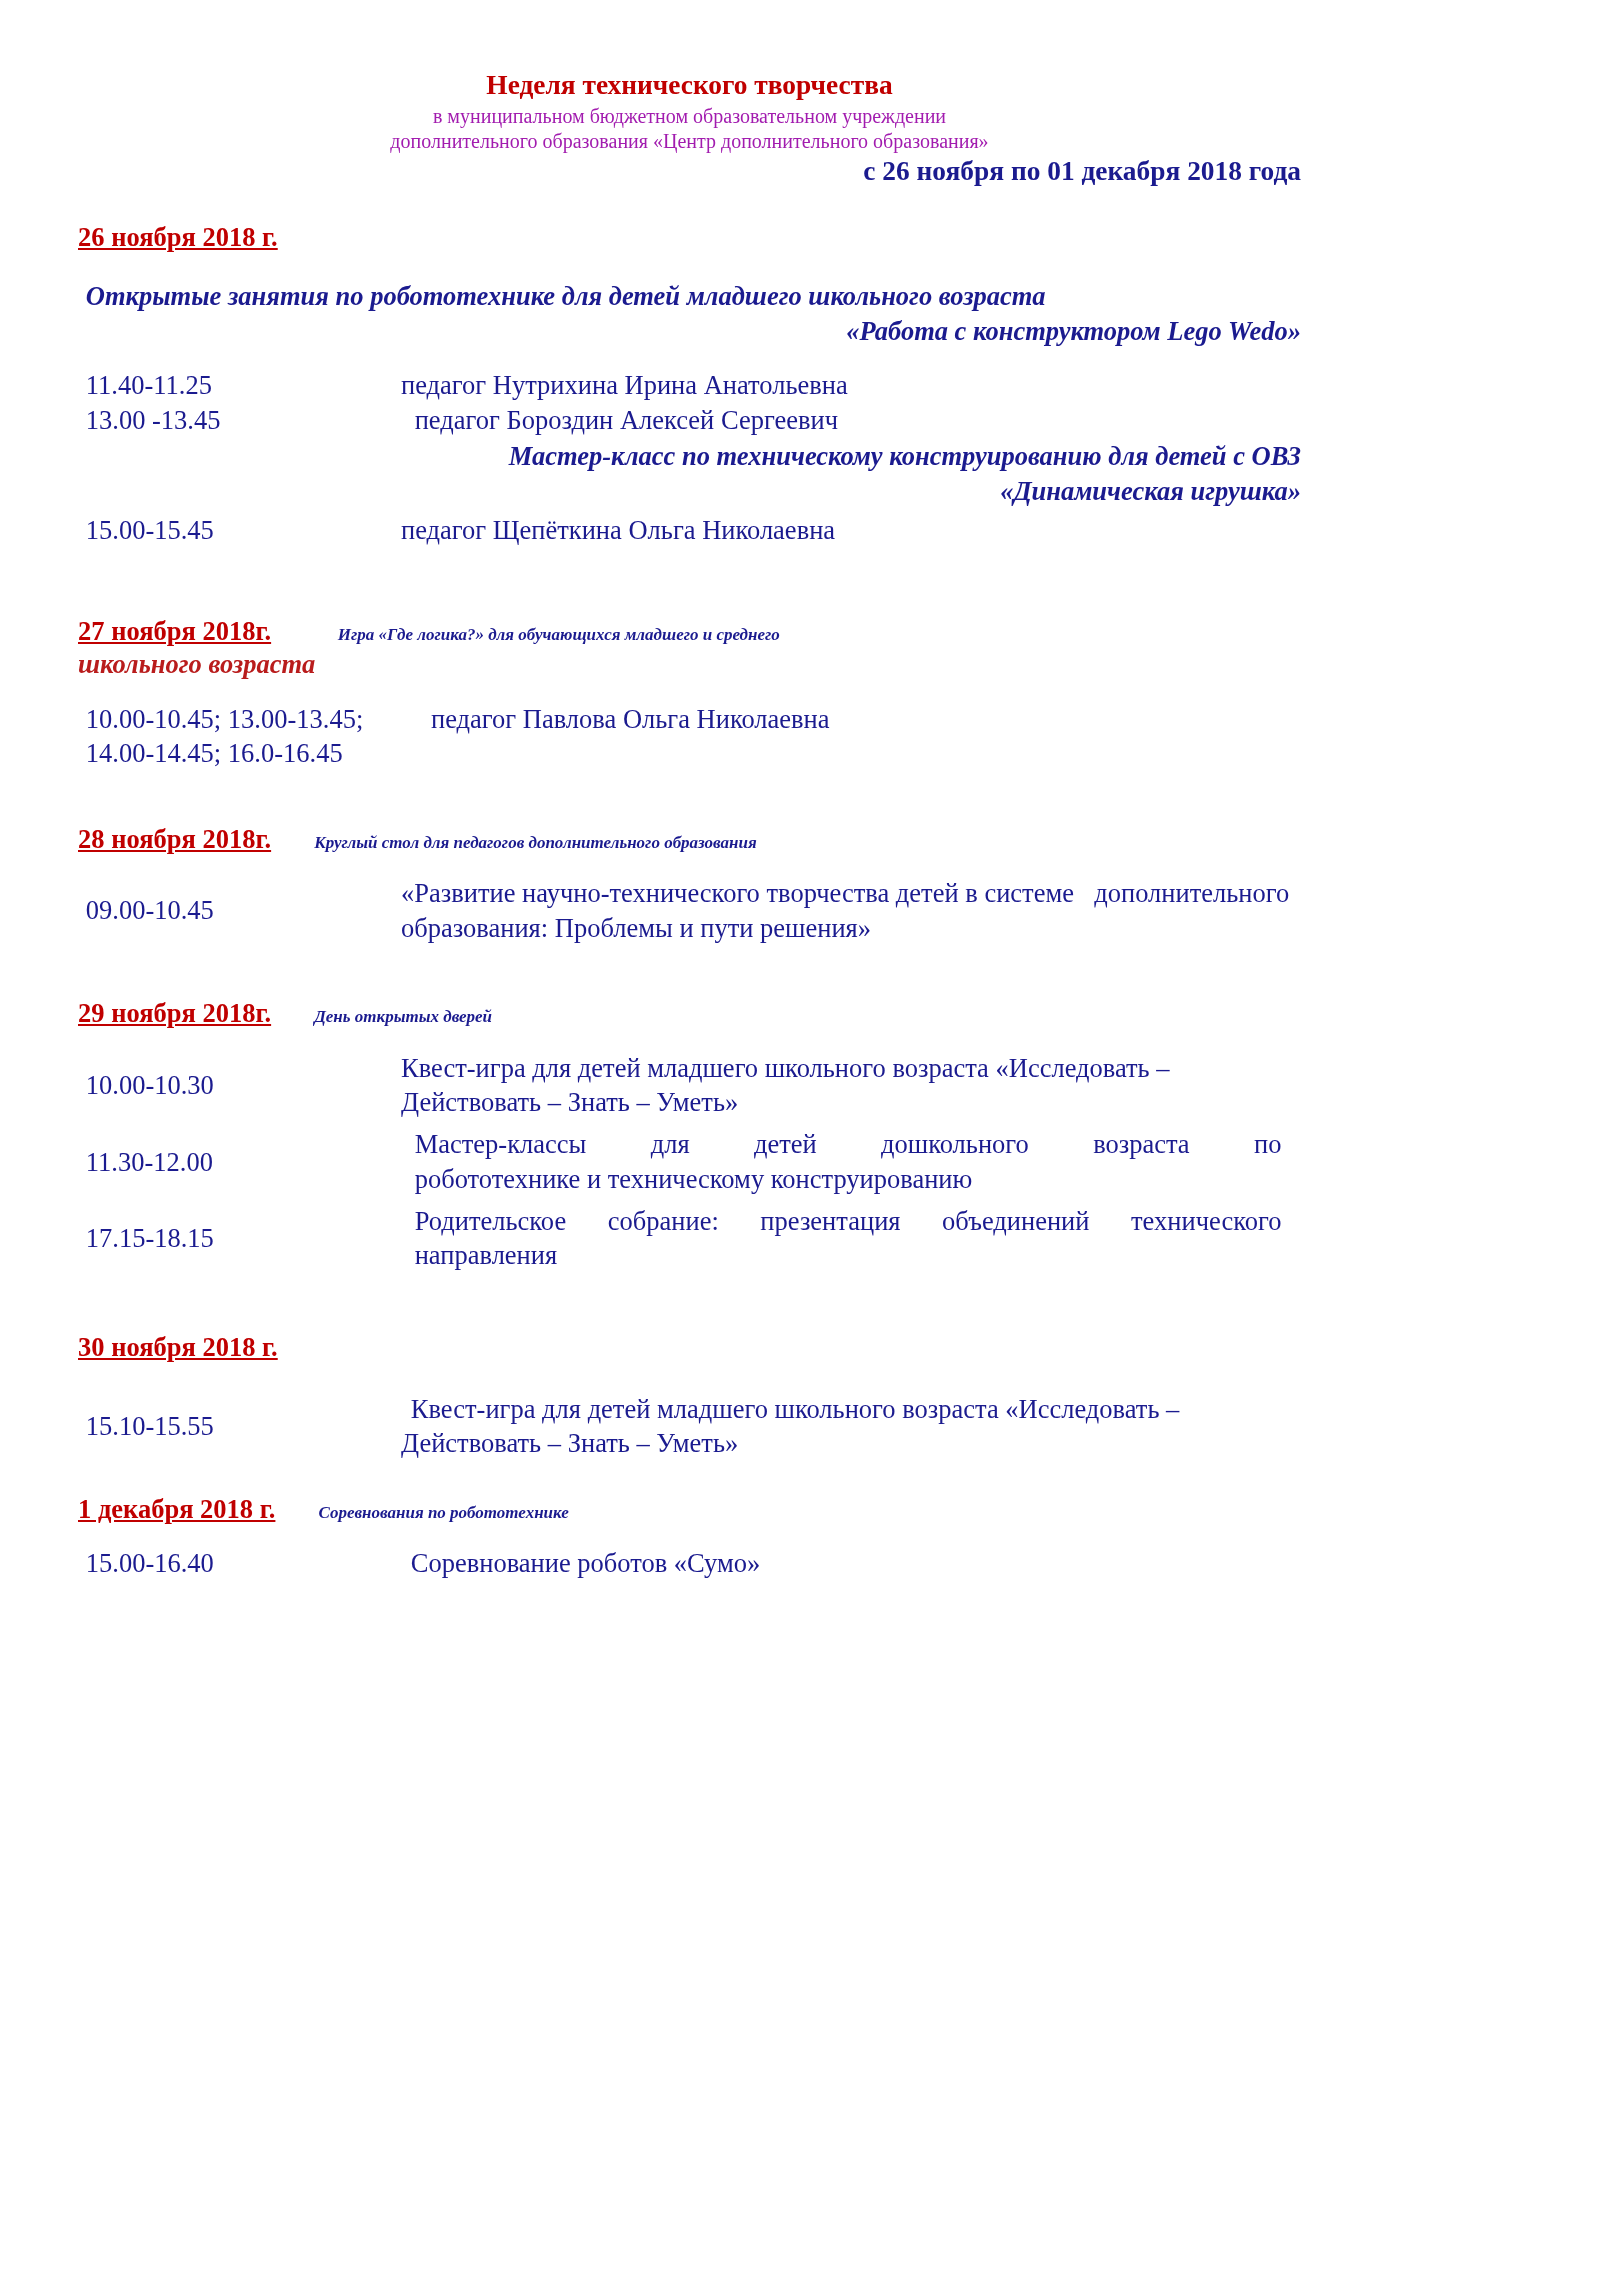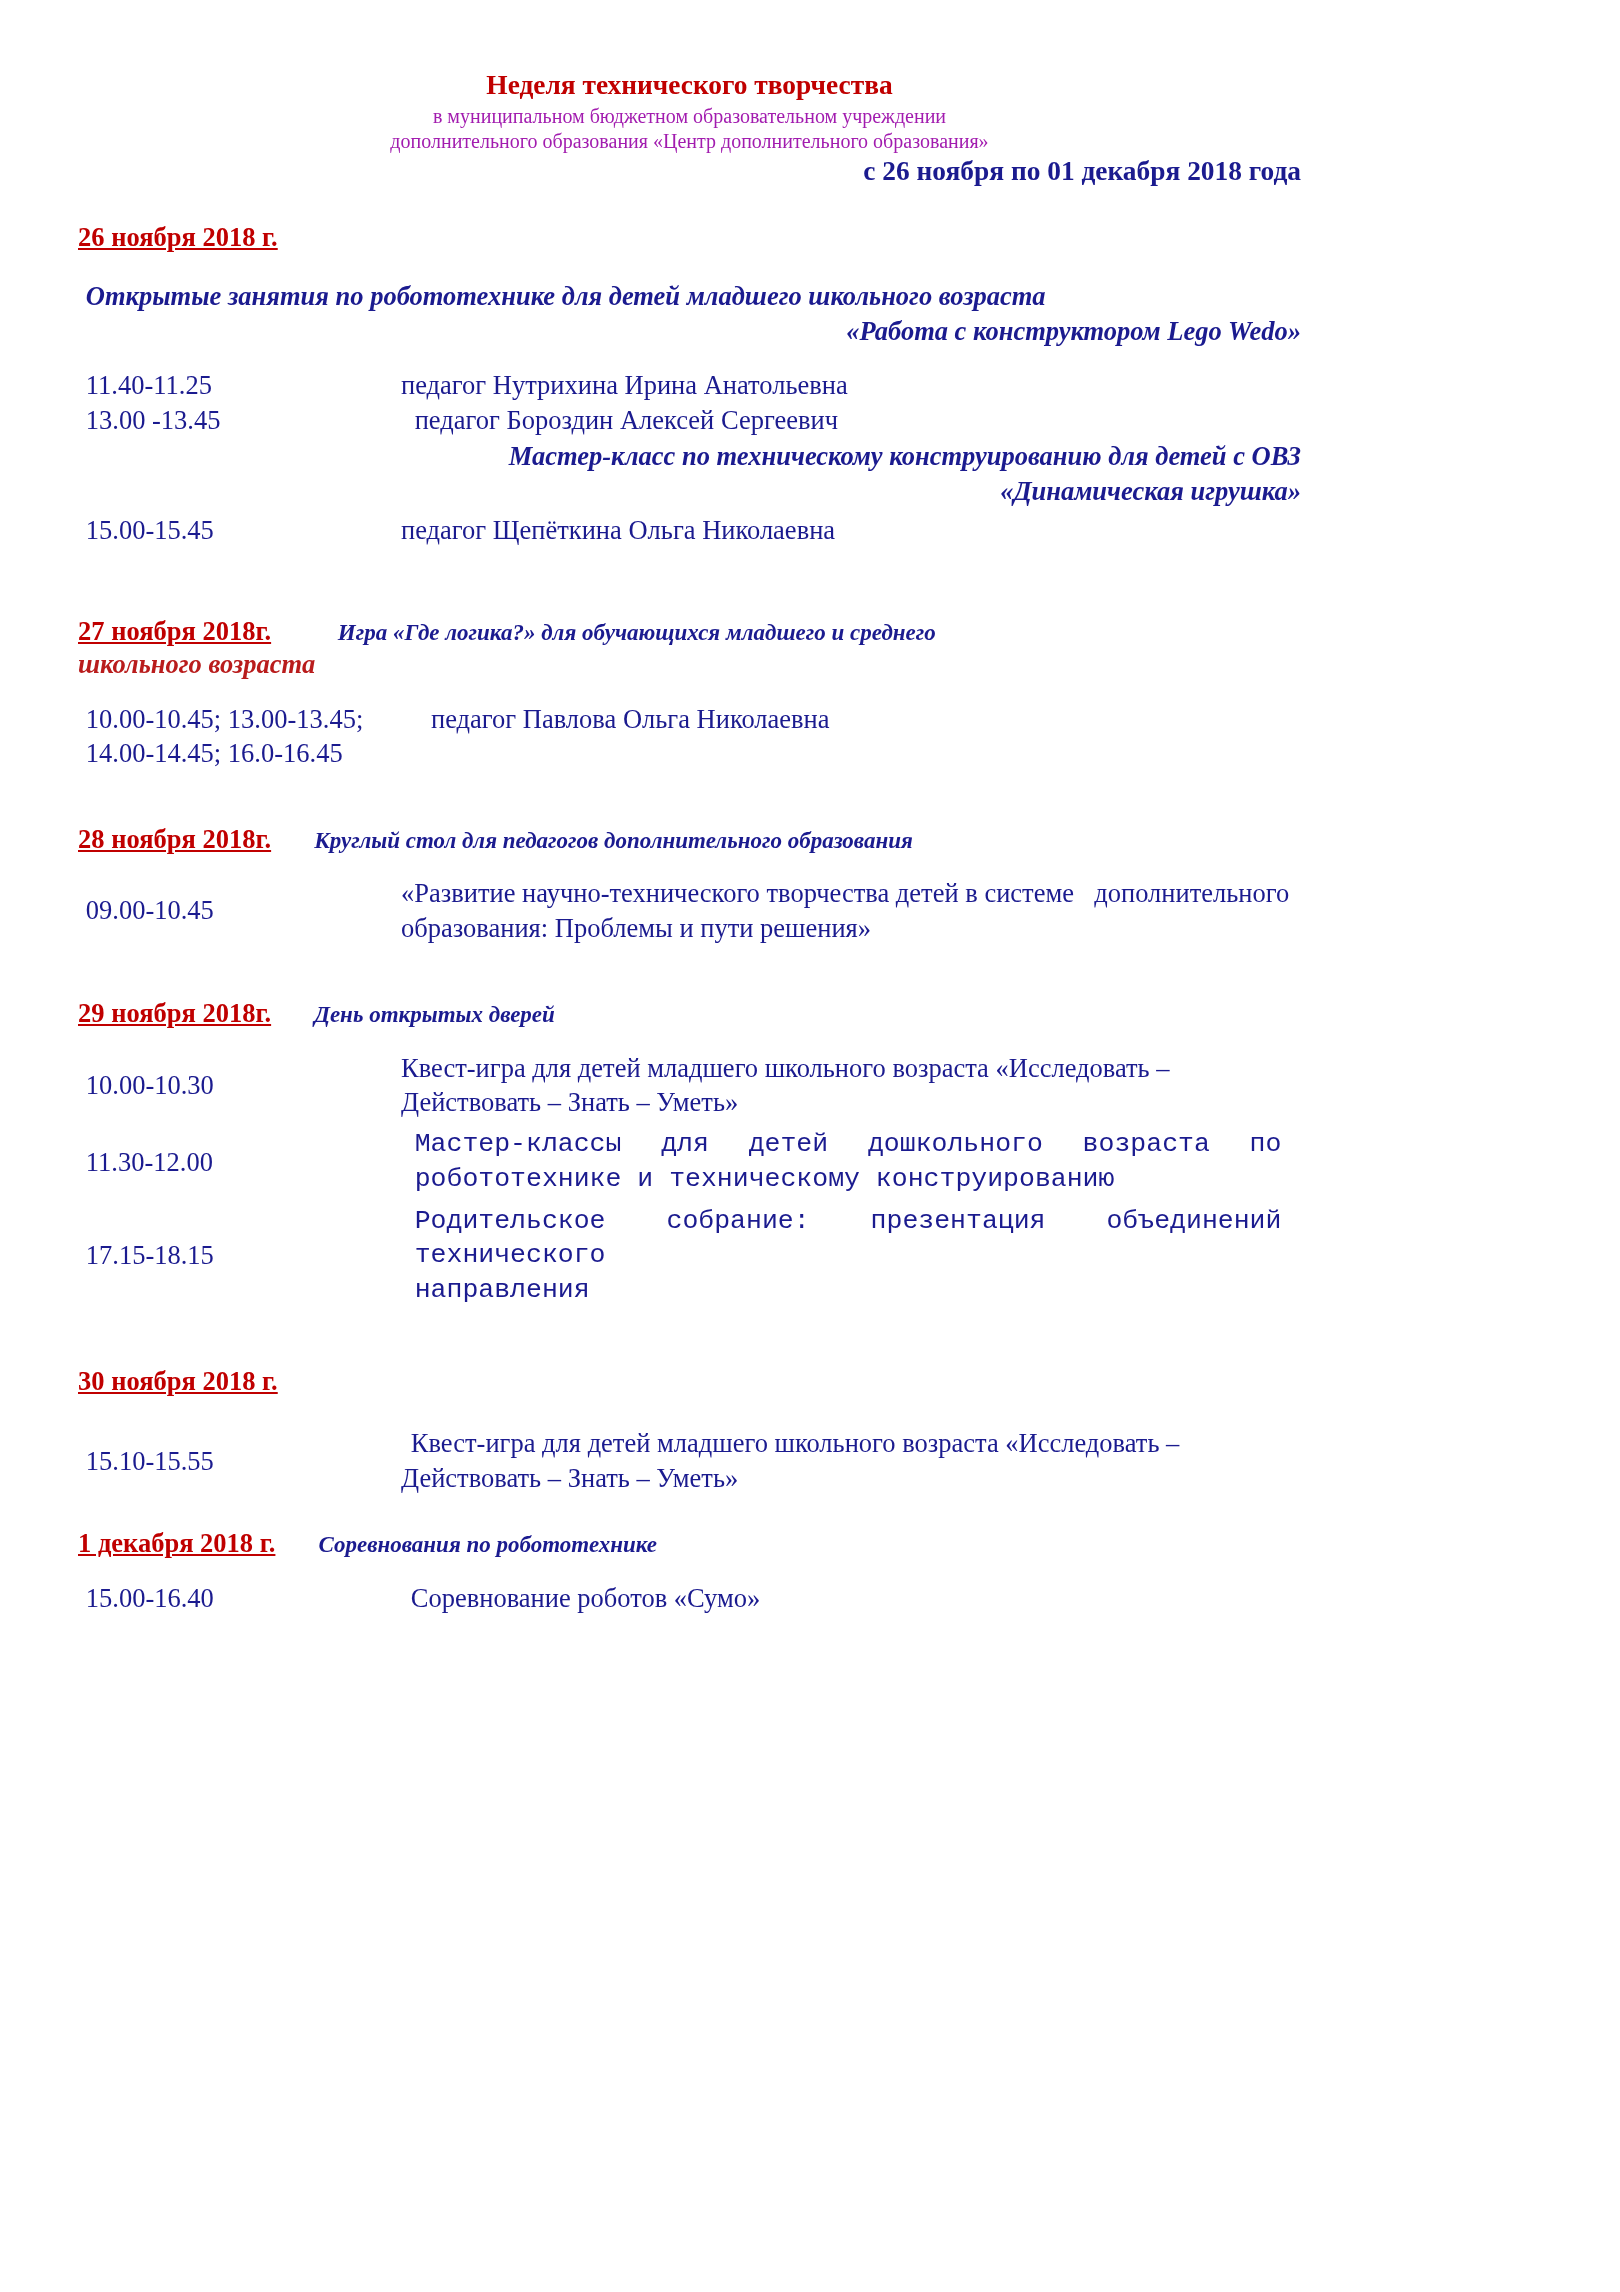--- a/index.html
+++ b/index.html
@@ -55,21 +55,21 @@
   }
   .day-date {
     font-size: 26.5px;
     font-weight: bold;
     color: #c00000;
     text-decoration: underline;
     white-space: nowrap;
     flex: 0 0 auto;
   }
   .day-head-title {
-    font-size: 23px;
+    font-size: 17px;
     font-weight: bold;
     font-style: italic;
     color: #1b1b8f;
     padding-left: 51px;
   }
   .day-head-title.tight {
     padding-left: 27.4px;
   }
   .head-continue {
     font-size: 26.5px;
@@ -119,21 +119,20 @@
   .row .desc {
     flex: 1 1 auto;
   }
   .row .desc.indent-a {
     padding-left: 13.7px;
   }
   .row .desc.justify {
     text-align: justify;
     text-align-last: left;
     padding-right: 19.6px;
-    font-family: Liberation Mono, monospace;
   }
   .row .desc.justify .jline {
     display: block;
   }
 </style>
 </head>
 <body>
 
 <div class="page">
 

